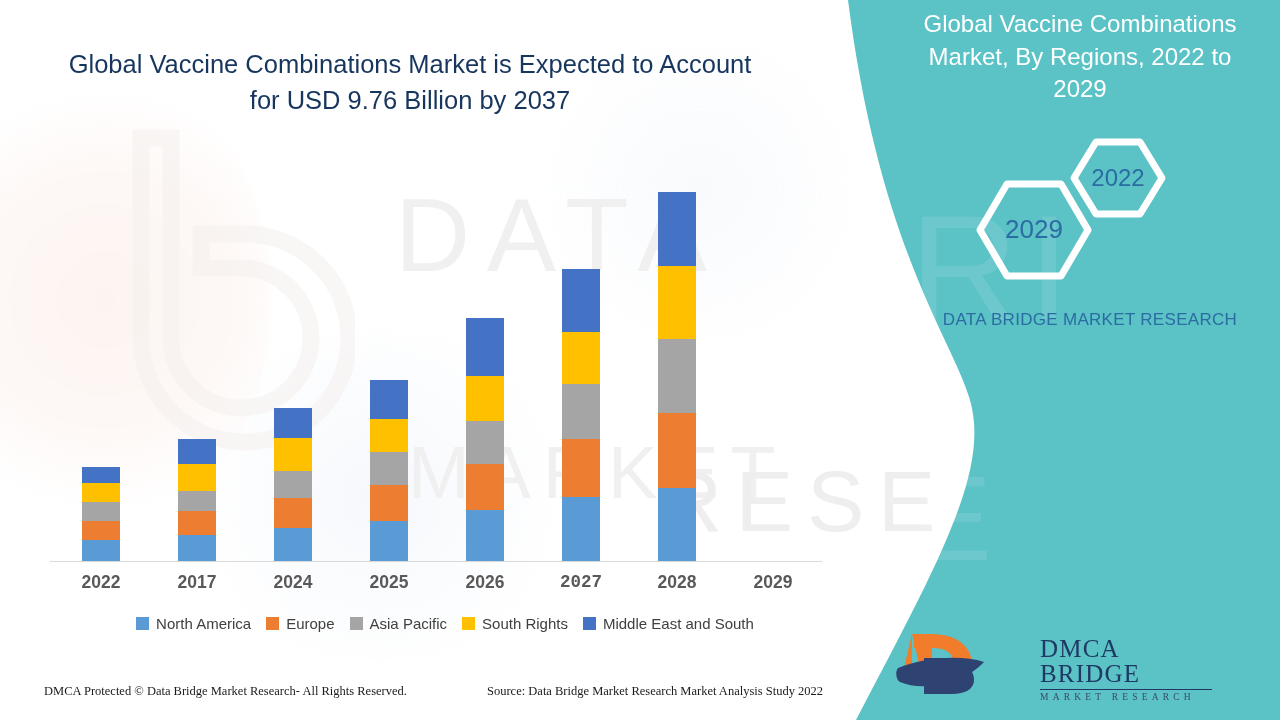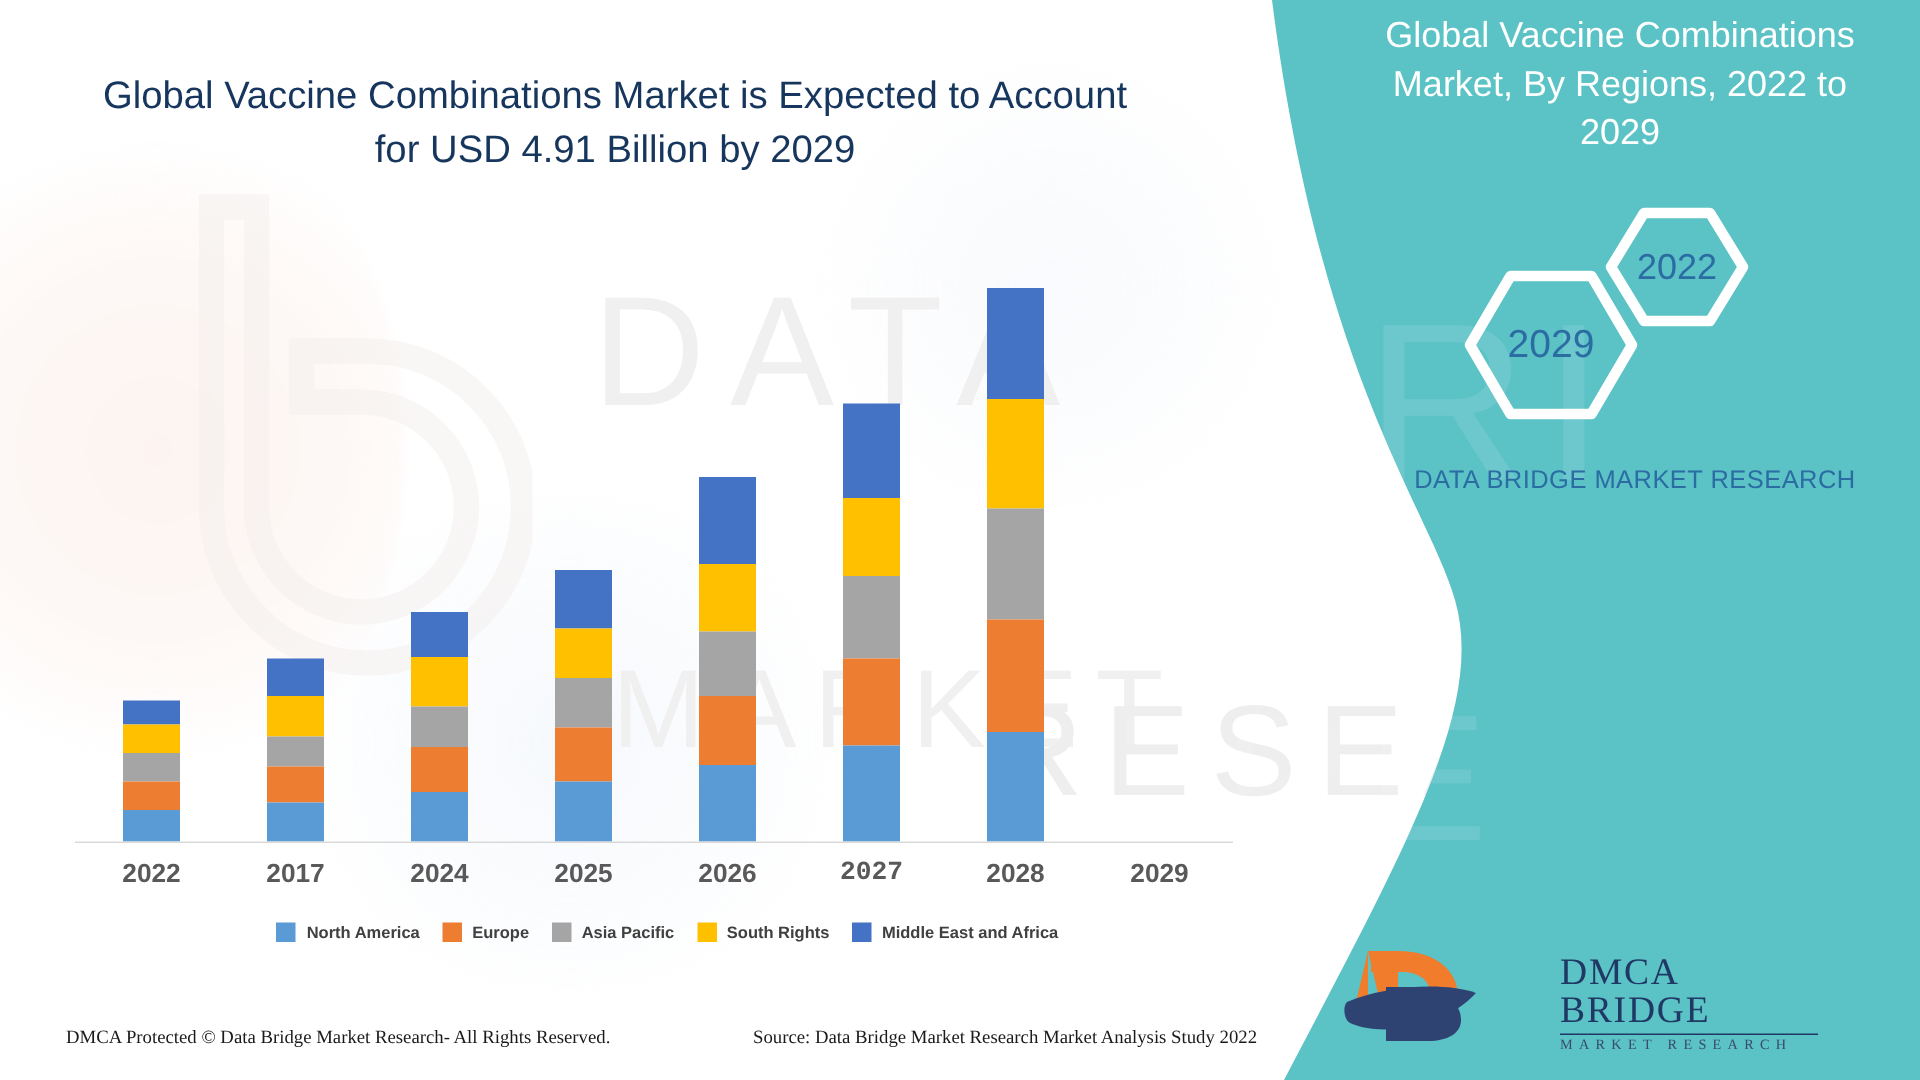--- a/index.html
+++ b/index.html
@@ -44,28 +44,28 @@
   .seg{width:100%;}
   .tick-row{position:absolute;left:50px;top:572px;width:772px;height:30px;}
   .tick{position:absolute;top:0;width:96px;text-align:center;
         font-size:17.5px;font-weight:bold;color:#595959;}
 
   
   .legend{position:absolute;left:50px;top:615px;width:790px;
           display:flex;align-items:center;justify-content:center;gap:15px;}
   .legend-item{display:flex;align-items:center;gap:7px;}
   .swatch{width:13px;height:13px;flex:0 0 auto;}
-  .legend-label{font-size:11px;font-weight:bold;color:#404040;white-space:nowrap;}
+  .legend-label{font-size:15px;font-weight:normal;color:#404040;white-space:nowrap;}
 
   
   .footer{position:absolute;left:0;top:684px;width:840px;height:26px;}
   .foot-left{position:absolute;left:44px;top:0;font-family:"Liberation Serif",serif;
              font-size:12.5px;color:#1a1a1a;white-space:nowrap;}
   .foot-right{position:absolute;left:487px;top:0;font-family:"Liberation Serif",serif;
-              font-size:12.5px;color:#1a1a1a;white-space:nowrap;margin-left:15px;}
+              font-size:12.5px;color:#1a1a1a;white-space:nowrap;}
 
   
   #panel{position:absolute;left:820px;top:0;width:460px;height:720px;}
   .panel-svg{position:absolute;left:0;top:0;}
   .panel-content{position:absolute;left:0;top:0;width:460px;height:720px;}
   .panel-title{position:absolute;left:80px;top:8px;width:360px;text-align:center;
                color:#ffffff;font-size:24px;line-height:1.36;font-weight:400;}
   .hexwrap{position:absolute;left:150px;top:130px;width:250px;height:160px;}
   .brand{position:absolute;left:110px;top:308px;width:320px;text-align:center;
          color:#2b6ca3;font-size:17px;line-height:1.38;letter-spacing:.3px;}
@@ -87,21 +87,21 @@
   <div class="blob blob-c"></div>
 
   <svg class="ghost-b" viewBox="0 0 260 420">
     <path d="M46 18 h30 v200 a70 70 0 1 0 70 -70 h-40 v-34 h44 a104 104 0 1 1 -104 104 z" fill="none" stroke="#f4f0ee" stroke-width="17"></path>
   </svg>
 
   <div class="wm-row wm-data">DATA</div>
   <div class="wm-row wm-market">MARKET</div>
   <div class="wm-row wm-research">RESEARCH</div>
 
-  <div class="title">Global Vaccine Combinations Market is Expected to Account for USD 4.91 Billion by 2029</div>
+  <div class="title">Global Vaccine Combinations Market is Expected to Account for USD 9.76 Billion by 2037</div>
 
   <div id="chart">
     <div class="plot" id="plot">
         <div class="bar" style="left: 32px;">
           <div class="seg" style="height: 21px; background: rgb(91, 155, 213);"></div>
           <div class="seg" style="height: 19px; background: rgb(237, 125, 49);"></div>
           <div class="seg" style="height: 19px; background: rgb(165, 165, 165);"></div>
           <div class="seg" style="height: 19px; background: rgb(255, 192, 0);"></div>
           <div class="seg" style="height: 16px; background: rgb(68, 114, 196);"></div>
         </div>
@@ -174,21 +174,21 @@
       <div class="legend-item">
         <span class="swatch" style="background: rgb(165, 165, 165);"></span>
         <span class="legend-label">Asia Pacific</span>
       </div>
       <div class="legend-item">
         <span class="swatch" style="background: rgb(255, 192, 0);"></span>
         <span class="legend-label">South Rights</span>
       </div>
       <div class="legend-item">
         <span class="swatch" style="background: rgb(68, 114, 196);"></span>
-        <span class="legend-label">Middle East and Africa</span>
+        <span class="legend-label">Middle East and South</span>
       </div>
     </div>
 
   <div class="footer">
     <div class="foot-left">DMCA Protected © Data Bridge Market Research- All Rights Reserved.</div>
     <div class="foot-right">Source: Data Bridge Market Research Market Analysis Study 2022</div>
   </div>
 
   <div id="panel">
     <svg class="panel-svg" width="460" height="720" viewBox="0 0 460 720">

